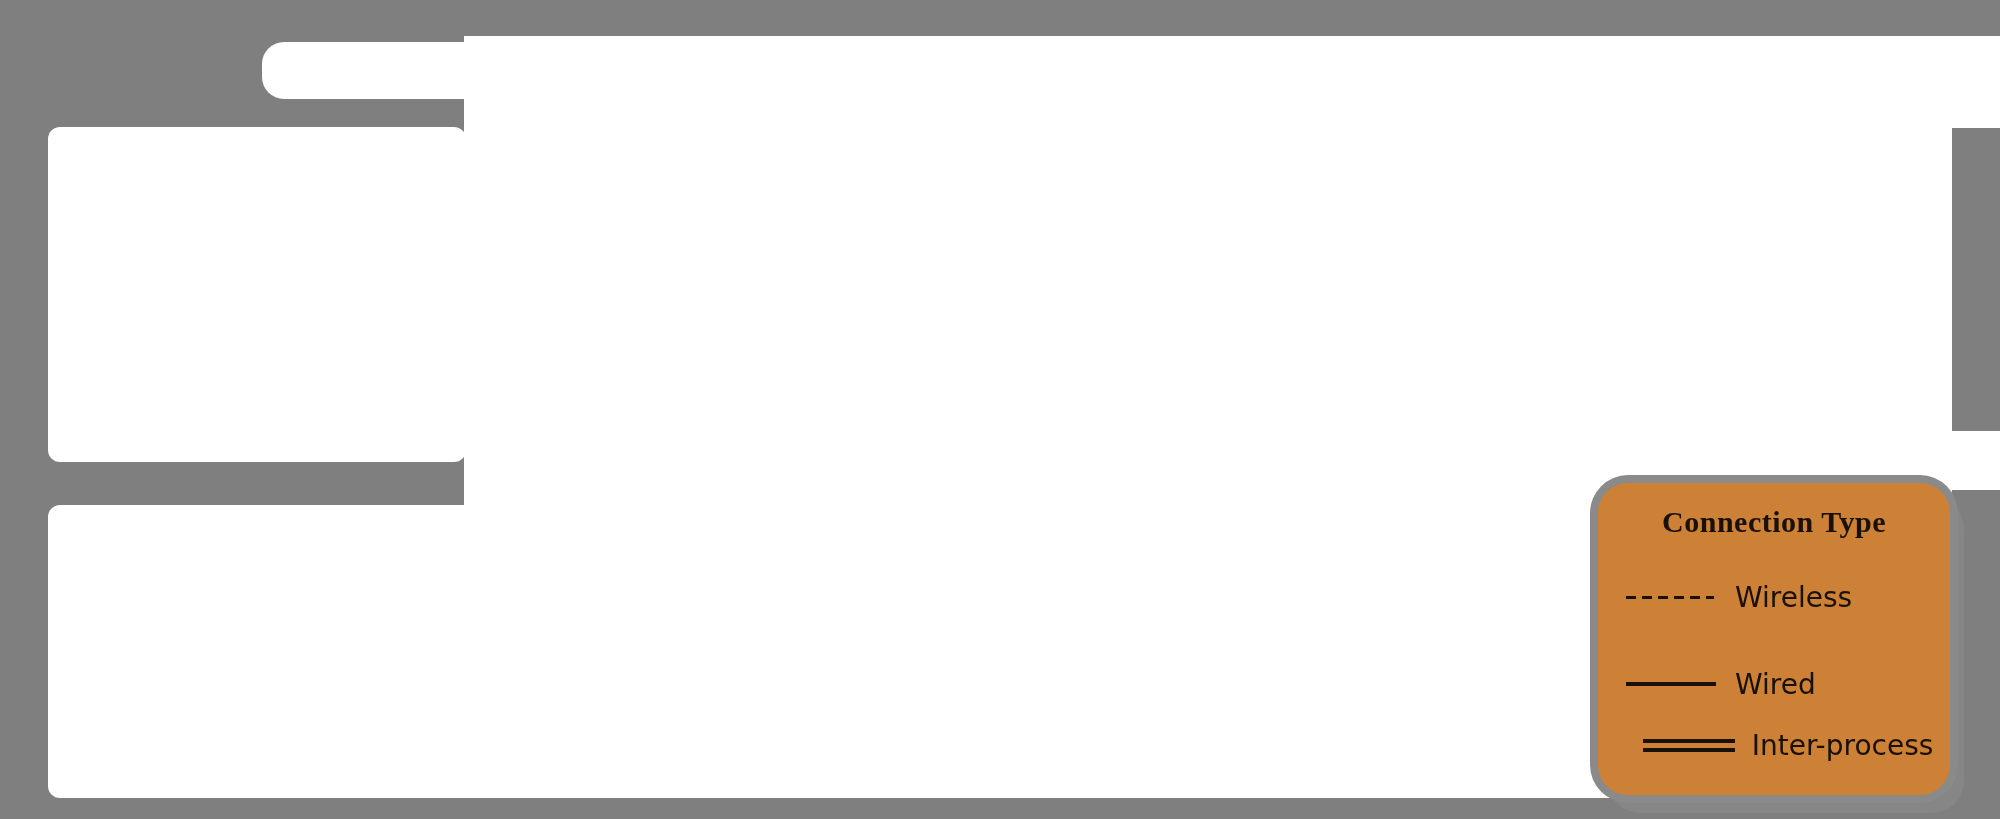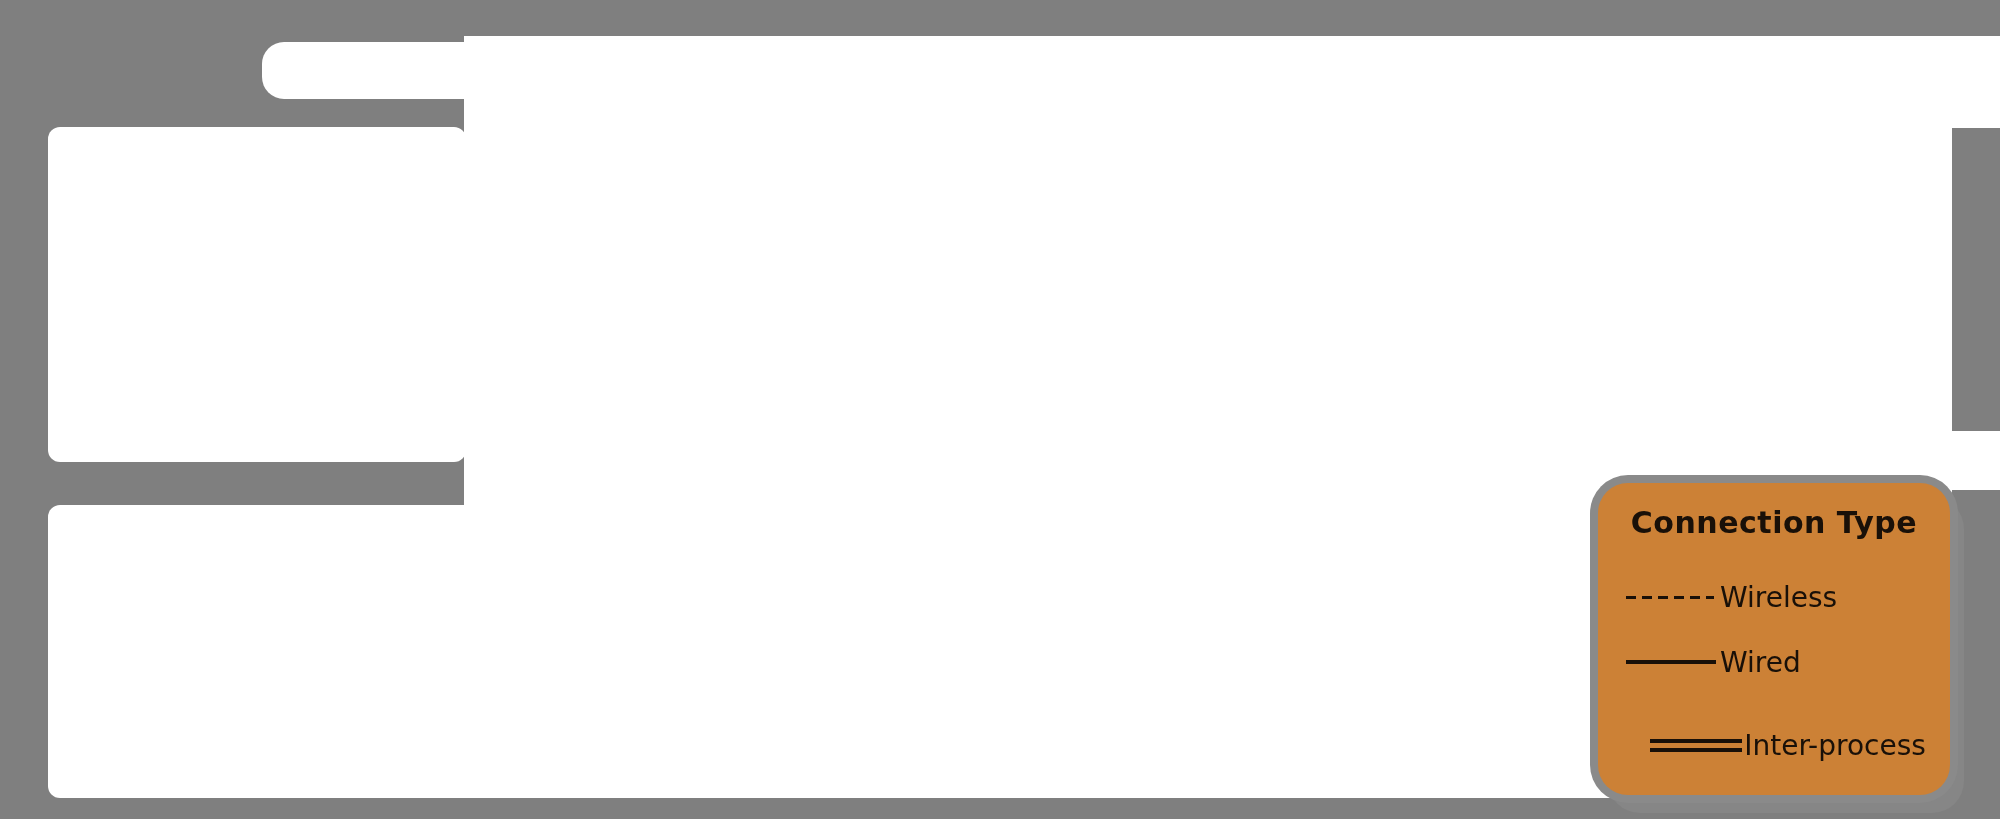--- a/index.html
+++ b/index.html
@@ -23,31 +23,33 @@
     background:#cc8136;
     border-radius:30px;
     box-shadow:0 0 0 8px #8a8a8a, 12px 16px 0 2px #868686;
   }
   .legend-title{
     position:absolute;top:22px;left:0;width:100%;
     text-align:center;
     font-size:30px;font-weight:bold;
     color:#191008;
     letter-spacing:0.5px;
+    font-family:Liberation Serif, serif;
   }
   .legend-row{
     position:absolute;left:0;width:100%;height:36px;
     display:flex;align-items:center;
   }
   .legend-row .sym{
     margin-left:28px;width:94px;
     display:flex;align-items:center;
     flex:none;
   }
   .legend-row .lbl{
+    margin-left:15px;
     font-size:28px;
     color:#191008;
     white-space:nowrap;
   }
   .line{display:block;}
   .line.dashed{
     width:88px;height:3px;
     background:repeating-linear-gradient(90deg,#191008 0 10px,transparent 10px 16px);
   }
   .line.solid{width:90px;height:4px;background:#191008;}
@@ -72,21 +74,21 @@
   <div id="legend">
     <div class="legend-title">Connection Type</div>
 
     <div class="legend-row" style="top:96px;">
       <span class="sym">
         <span class="line dashed"></span>
       </span>
       <span class="lbl">Wireless</span>
     </div>
 
-    <div class="legend-row" style="top:161px;">
+    <div class="legend-row" style="top:183px;">
       <span class="sym">
         <span class="line solid"></span>
       </span>
       <span class="lbl">Wired</span>
     </div>
 
     <div class="legend-row" style="top:244px;justify-content:center;">
       <span class="sym">
         <span class="line double"></span>
       </span>

